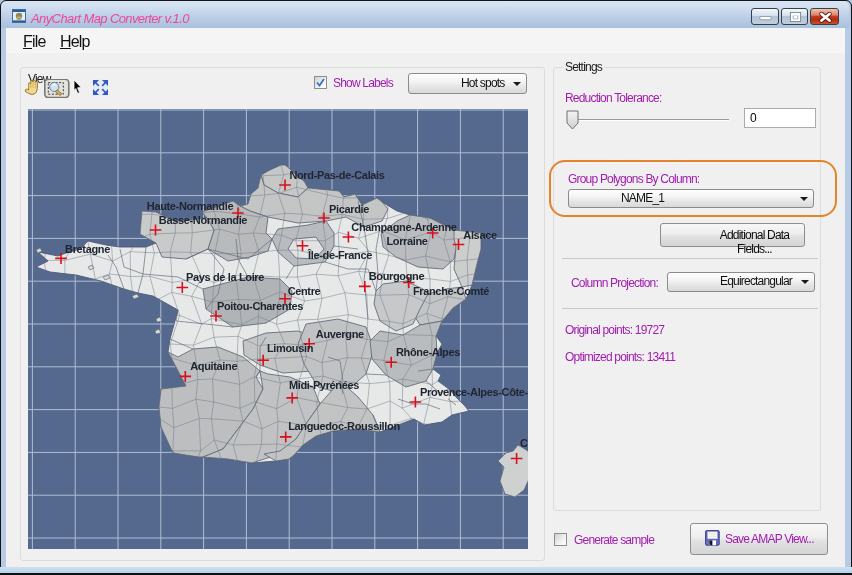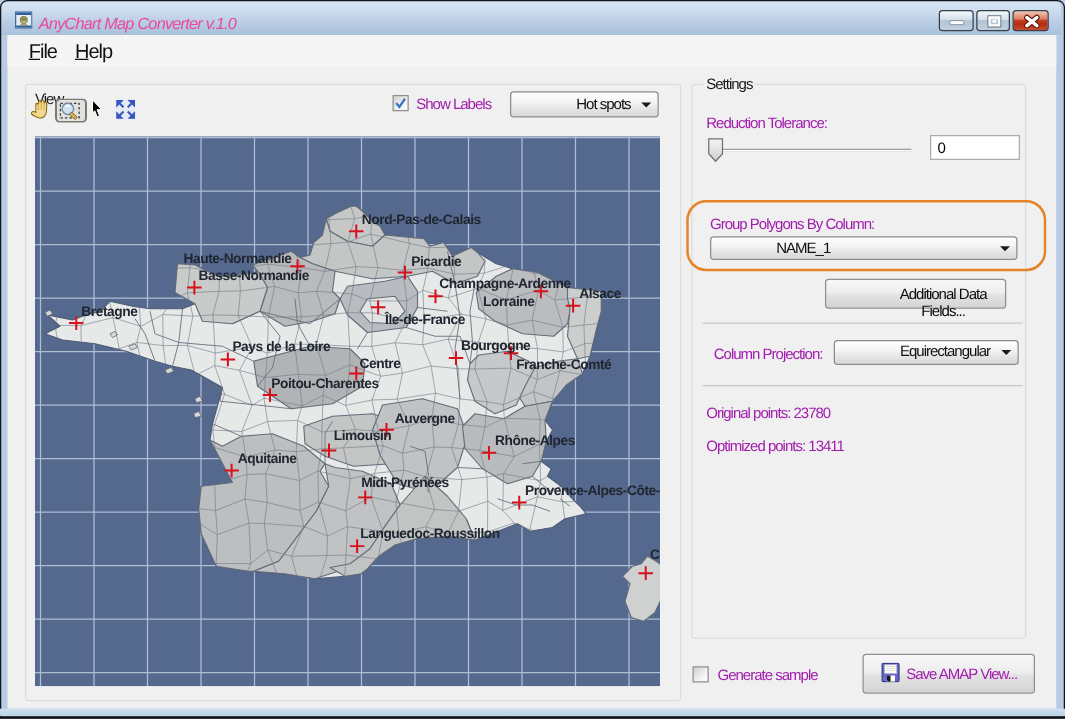--- a/index.html
+++ b/index.html
@@ -339,21 +339,21 @@
 <div class="btn" style="left:660px; top:223px; width:145px; height:24px; padding-top:4px;">Additional Data Fields...</div>
 
 <div class="sep" style="left:562px; top:258px; width:256px;"></div>
 <div class="text13" style="left:571px; top:276px;">Column Projection:</div>
 <div class="combo" style="left:667px; top:272px; width:148px; height:20px;">
     <span class="ct" style="top:1px;">Equirectangular</span>
     <span class="arr" style="top:7px;"></span>
   </div>
 <div class="sep" style="left:562px; top:308px; width:256px;"></div>
 
-<div class="text13" style="left:565px; top:323px;">Original points: 23780</div>
+<div class="text13" style="left:565px; top:323px;">Original points: 19727</div>
 <div class="text13" style="left:565px; top:350px;">Optimized points: 13411</div>
 
 <div class="checkbox" style="left:554px; top:533px;"></div>
 <div class="text13" style="left:574px; top:533px;">Generate sample</div>
 <div class="btn" style="left:690px; top:523px; width:138px; height:32px;"></div>
 <svg style="position:absolute; left:705px; top:530px;" width="15" height="16" viewBox="0 0 15 16">
   <rect x="0.6" y="0.6" width="13.6" height="14.6" rx="1" fill="#6467c4" stroke="#3b3e8e" stroke-width="1"></rect>
   <rect x="2.6" y="1.8" width="9.8" height="7" fill="#fdfdfd" stroke="#b0b2d8" stroke-width="0.5"></rect>
   <path d="M3.6 3.2 h7.8 M3.6 4.8 h7.8 M3.6 6.4 h7.8" stroke="#d8e4c8" stroke-width="0.7"></path>
   <rect x="4.4" y="10.4" width="6.6" height="4.8" fill="#fff"></rect>

